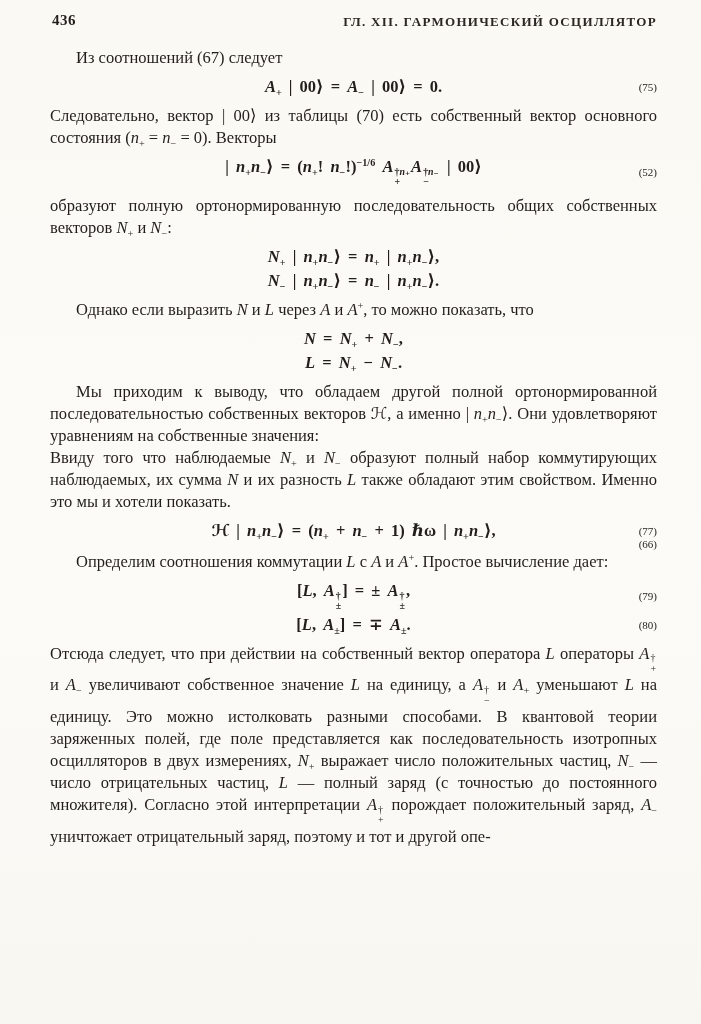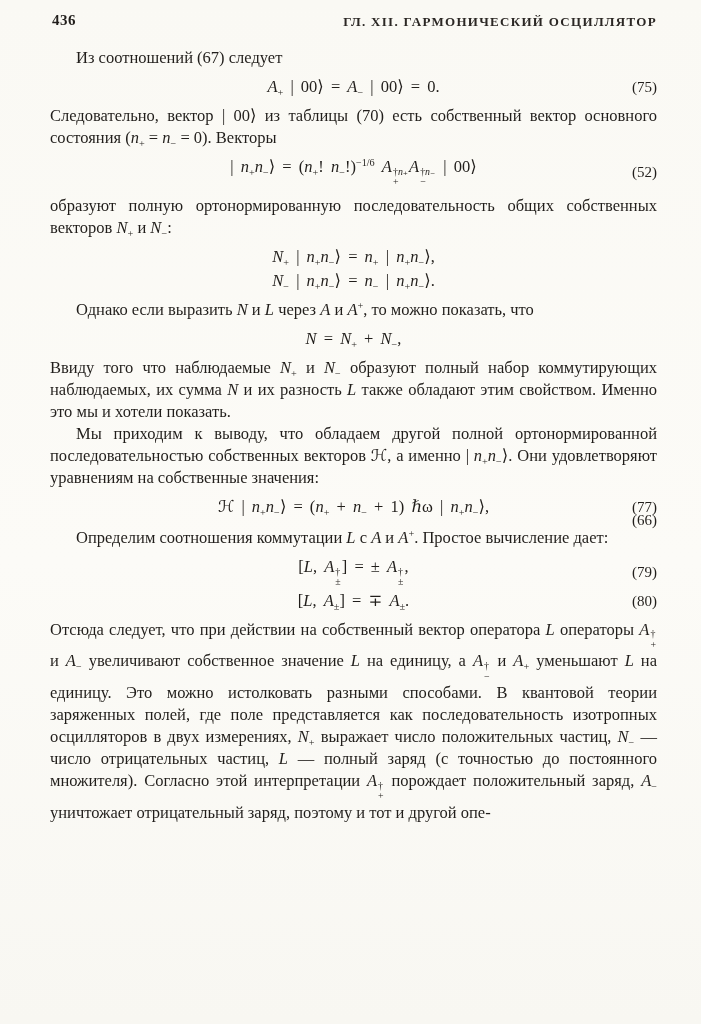--- a/index.html
+++ b/index.html
@@ -51,29 +51,29 @@
   .para.indent { text-indent: 26px; }
 
   .eqblock { margin: 6px 0; }
   .eqrow {
     position: relative;
     text-align: center;
     font-size: 16.5px;
     line-height: 22px;
     padding: 1px 0;
   }
-  .eq { word-spacing: 3px; white-space: nowrap; }
+  .eq { word-spacing: 3px; white-space: nowrap; font-weight: bold; }
   .eq i, .para i { font-style: italic; }
   .eqnum {
     position: absolute;
     right: 0;
     top: 50%;
     transform: translateY(-50%);
     font-style: normal;
-    font-size: 15px;
+    font-size: 11px;
   }
 
   sub, sup { font-size: 0.62em; line-height: 0; }
 
   
   .ss {
     display: inline-flex;
     flex-direction: column;
     align-items: flex-start;
     justify-content: center;
@@ -130,25 +130,28 @@
         <span class="eq"><i>N</i><sub>−</sub> | <i>n</i><sub>+</sub><i>n</i><sub>−</sub>⟩ = <i>n</i><sub>−</sub> | <i>n</i><sub>+</sub><i>n</i><sub>−</sub>⟩.</span>
       </div>
     </div>
 
     <p class="para indent">Однако если выразить <i>N</i> и <i>L</i> через <i>A</i> и <i>A</i><sup>+</sup>, то можно показать, что</p>
 
     <div class="eqblock">
       <div class="eqrow">
         <span class="eq"><i>N</i> = <i>N</i><sub>+</sub> + <i>N</i><sub>−</sub>,</span>
       </div>
+      <div class="eqrow">
+        <span class="eq"><i>L</i> = <i>N</i><sub>+</sub> − <i>N</i><sub>−</sub>.</span>
+      </div>
     </div>
 
+    <p class="para indent">Мы приходим к выводу, что обладаем другой полной ортонормированной последовательностью собственных векторов ℋ, а именно | <i>n</i><sub>+</sub><i>n</i><sub>−</sub>⟩. Они удовлетворяют уравнениям на собственные значения:</p>
+
     <p class="para">Ввиду того что наблюдаемые <i>N</i><sub>+</sub> и <i>N</i><sub>−</sub> образуют полный набор коммутирующих наблюдаемых, их сумма <i>N</i> и их разность <i>L</i> также обладают этим свойством. Именно это мы и хотели показать.</p>
-
-    <p class="para indent">Мы приходим к выводу, что обладаем другой полной ортонормированной последовательностью собственных векторов ℋ, а именно | <i>n</i><sub>+</sub><i>n</i><sub>−</sub>⟩. Они удовлетворяют уравнениям на собственные значения:</p>
 
     <div class="eqblock">
       <div class="eqrow">
         <span class="eq">ℋ | <i>n</i><sub>+</sub><i>n</i><sub>−</sub>⟩ = (<i>n</i><sub>+</sub> + <i>n</i><sub>−</sub> + 1) ℏω | <i>n</i><sub>+</sub><i>n</i><sub>−</sub>⟩,</span>
         <span class="eqnum">(77)</span>
       </div>
       <div class="eqrow">
         <span class="eqnum">(66)</span>
       </div>
     </div>

